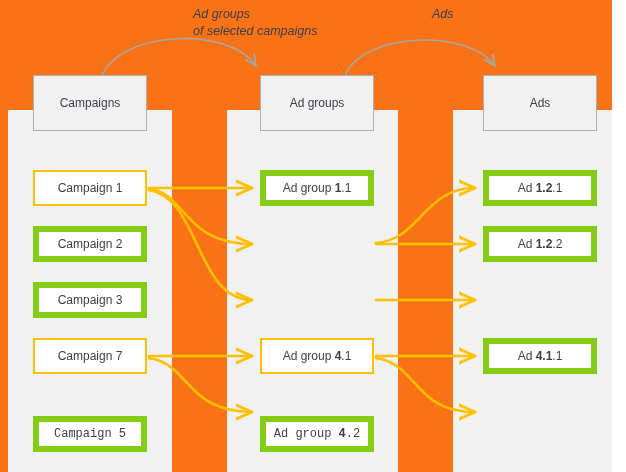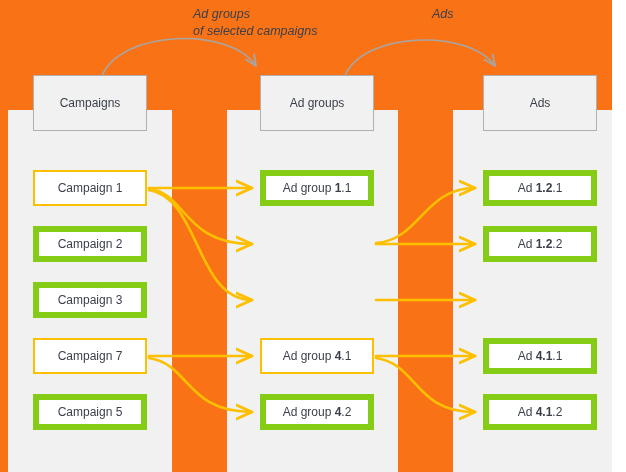--- a/index.html
+++ b/index.html
@@ -69,21 +69,21 @@
   
   .col-campaigns { left: 33px;  width: 114px; }
   .col-adgroups  { left: 260px; width: 114px; }
   .col-ads       { left: 483px; width: 114px; }
 
   
   .row-1 { top: 170px; }
   .row-2 { top: 226px; }
   .row-3 { top: 282px; }
   .row-4 { top: 338px; }
-  .row-5 { top: 394px; }
+  .row-5 { top: 416px; font-family: Liberation Mono, monospace; }
 
   
   .caption {
     position: absolute;
     font-style: italic;
     font-size: 12.5px;
     color: #3a3f4a;
     line-height: 1.35;
     white-space: nowrap;
   }
@@ -182,17 +182,14 @@
 
   <div class="node item-node col-ads row-1">
     <span><span>Ad </span><span class="bold">1.2</span><span>.1</span></span>
   </div>
   <div class="node item-node col-ads row-2">
     <span><span>Ad </span><span class="bold">1.2</span><span>.2</span></span>
   </div>
   <div class="node item-node col-ads row-4">
     <span><span>Ad </span><span class="bold">4.1</span><span>.1</span></span>
   </div>
-  <div class="node item-node col-ads row-5">
-    <span><span>Ad </span><span class="bold">4.1</span><span>.2</span></span>
-  </div>
 
 </div>
 
 </body></html>

